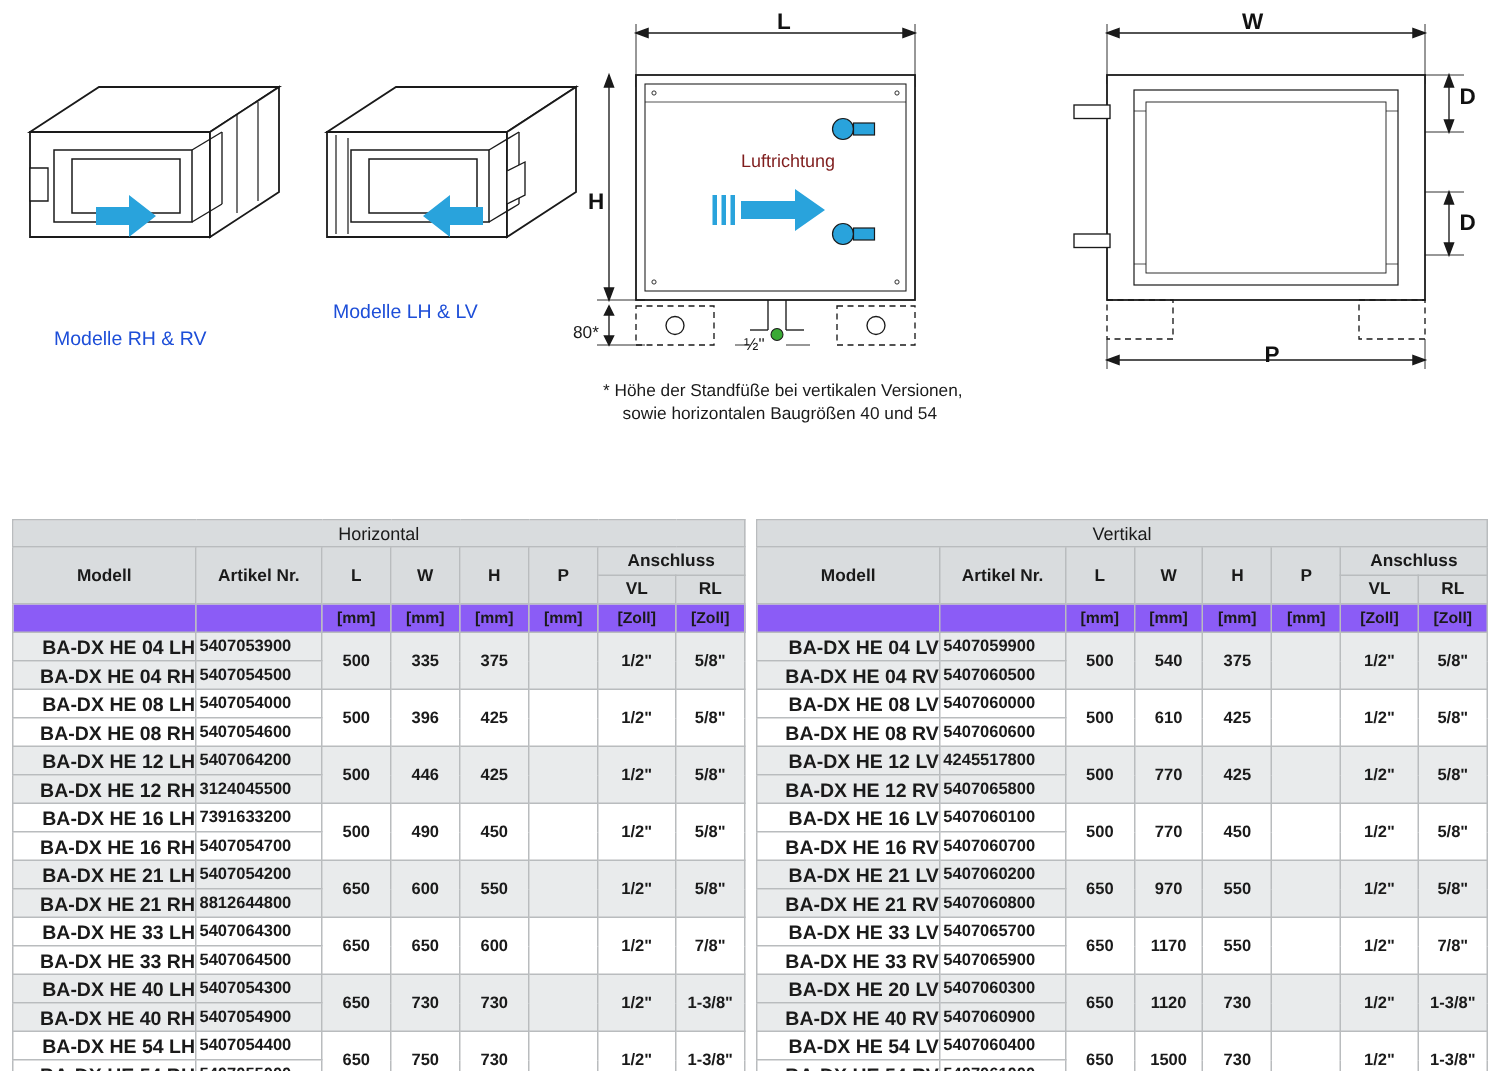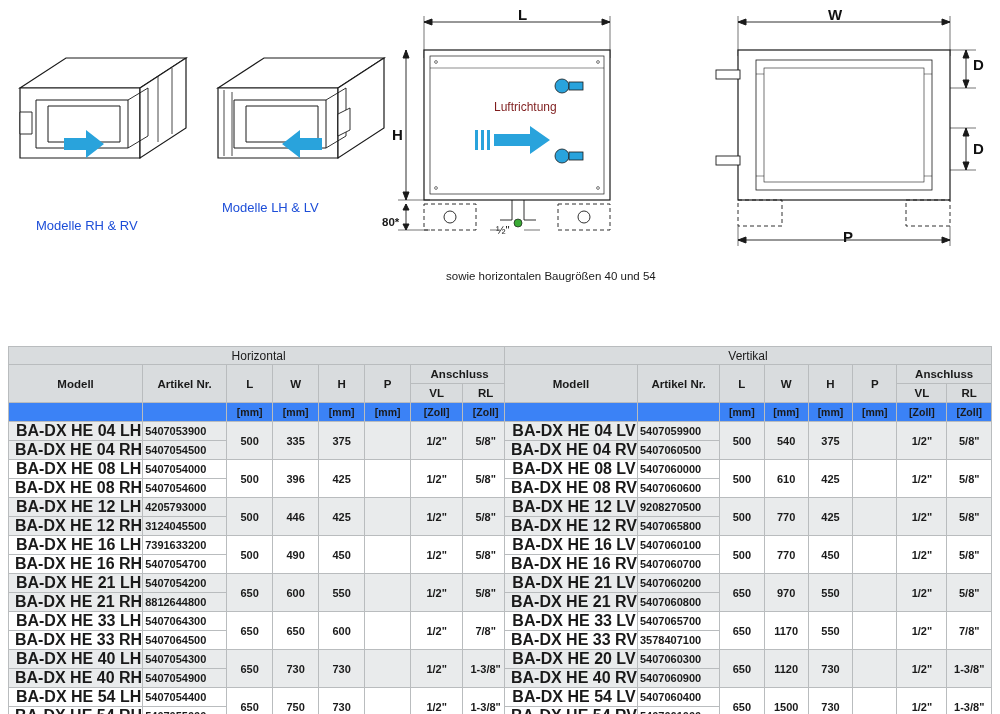--- a/index.html
+++ b/index.html
@@ -86,31 +86,31 @@
     font-weight: normal;
     font-size: 12px;
     height: 17px;
   }
   .hdr-mid {
     background: #d9dcde;
     font-weight: bold;
     font-size: 11.5px;
   }
   .hdr-unit {
-    background: #3b82f6;
+    background: #8b5cf6;
     font-weight: bold;
     font-size: 10.5px;
   }
   tbody tr.shade td { background: #e9ebec; }
   tbody tr.plain td { background: #ffffff; }
   td.model {
-    text-align: center;
+    text-align: right;
     padding-left: 6px;
     font-weight: bold;
-    font-size: 16px;
+    font-size: 13px;
     white-space: nowrap;
   }
   td.art {
     text-align: left;
     padding-left: 2px;
     font-weight: bold;
     font-size: 11px;
   }
   td.num { font-weight: bold; font-size: 11px; }
 
@@ -224,25 +224,26 @@
 
     <g>
       <rect x="103" y="122" width="3" height="20" fill="#29a3dc"></rect>
       <rect x="109" y="122" width="3" height="20" fill="#29a3dc"></rect>
       <rect x="115" y="122" width="3" height="20" fill="#29a3dc"></rect>
       <polygon points="122,126 158,126 158,118 178,132 158,146 158,138 122,138" fill="#29a3dc"></polygon>
     </g>
   </svg>
   <div class="dimlabel" style="left:518px; top:6px;">L</div>
   <div class="dimlabel" style="left:392px; top:126px;">H</div>
-  <div class="smalltext" style="left:382px; top:216px; font-weight:bold;">80*</div>
+  <div class="smalltext" style="left:382px; top:216px; font-weight:normal;">80*</div>
   <div class="smalltext" style="left:496px; top:224px;">½"</div>
   <div class="luftrichtung" style="left:494px; top:100px;">Luftrichtung</div>
 
-  <div class="footnote" style="left:446px; top:269px;">sowie horizontalen Baugrößen 40 und 54</div>
+  <div class="footnote" style="left:402px; top:254px;">* Höhe der Standfüße bei vertikalen Versionen,</div>
+  <div class="footnote" style="left:415px; top:269px;">sowie horizontalen Baugrößen 40 und 54</div>
 
   <svg class="iso-block" style="left:700px; top:8px;" width="292" height="250" viewBox="0 0 292 250">
     <g stroke="#1a1a1a" fill="none">
 
       <line x1="38" y1="14" x2="250" y2="14" stroke-width="0.9"></line>
       <polygon points="38,14 46,11 46,17" fill="#1a1a1a"></polygon>
       <polygon points="250,14 242,11 242,17" fill="#1a1a1a"></polygon>
       <line x1="38" y1="8" x2="38" y2="48" stroke-width="0.6"></line>
       <line x1="250" y1="8" x2="250" y2="48" stroke-width="0.6"></line>
 
@@ -352,21 +353,21 @@
             <td class="num" rowspan="2"></td>
             <td class="num" rowspan="2">1/2"</td>
             <td class="num" rowspan="2">5/8"</td>
           </tr>
           <tr class="plain">
             <td class="model">BA-DX HE 08 RH</td>
             <td class="art">5407054600</td>
           </tr>
           <tr class="shade">
             <td class="model">BA-DX HE 12 LH</td>
-            <td class="art">4205793000</td>
+            <td class="art">5407064200</td>
             <td class="num" rowspan="2">500</td>
             <td class="num" rowspan="2">446</td>
             <td class="num" rowspan="2">425</td>
             <td class="num" rowspan="2"></td>
             <td class="num" rowspan="2">1/2"</td>
             <td class="num" rowspan="2">5/8"</td>
           </tr>
           <tr class="shade">
             <td class="model">BA-DX HE 12 RH</td>
             <td class="art">3124045500</td>
@@ -509,21 +510,21 @@
             <td class="num" rowspan="2"></td>
             <td class="num" rowspan="2">1/2"</td>
             <td class="num" rowspan="2">5/8"</td>
           </tr>
           <tr class="plain">
             <td class="model">BA-DX HE 08 RV</td>
             <td class="art">5407060600</td>
           </tr>
           <tr class="shade">
             <td class="model">BA-DX HE 12 LV</td>
-            <td class="art">9208270500</td>
+            <td class="art">4245517800</td>
             <td class="num" rowspan="2">500</td>
             <td class="num" rowspan="2">770</td>
             <td class="num" rowspan="2">425</td>
             <td class="num" rowspan="2"></td>
             <td class="num" rowspan="2">1/2"</td>
             <td class="num" rowspan="2">5/8"</td>
           </tr>
           <tr class="shade">
             <td class="model">BA-DX HE 12 RV</td>
             <td class="art">5407065800</td>
@@ -561,21 +562,21 @@
             <td class="art">5407065700</td>
             <td class="num" rowspan="2">650</td>
             <td class="num" rowspan="2">1170</td>
             <td class="num" rowspan="2">550</td>
             <td class="num" rowspan="2"></td>
             <td class="num" rowspan="2">1/2"</td>
             <td class="num" rowspan="2">7/8"</td>
           </tr>
           <tr class="plain">
             <td class="model">BA-DX HE 33 RV</td>
-            <td class="art">3578407100</td>
+            <td class="art">5407065900</td>
           </tr>
           <tr class="shade">
             <td class="model">BA-DX HE 20 LV</td>
             <td class="art">5407060300</td>
             <td class="num" rowspan="2">650</td>
             <td class="num" rowspan="2">1120</td>
             <td class="num" rowspan="2">730</td>
             <td class="num" rowspan="2"></td>
             <td class="num" rowspan="2">1/2"</td>
             <td class="num" rowspan="2">1-3/8"</td>

